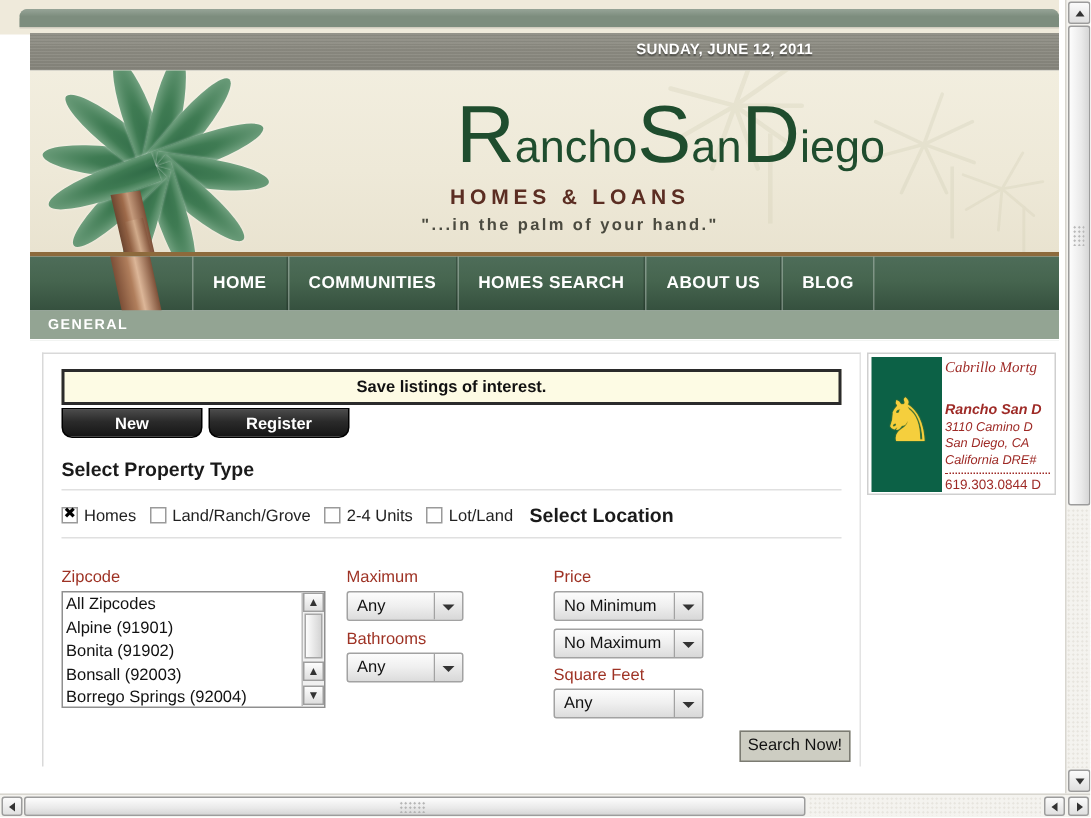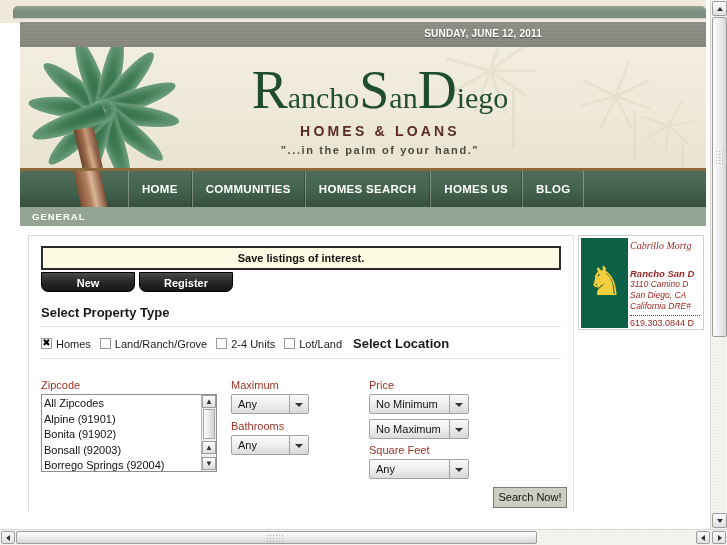--- a/index.html
+++ b/index.html
@@ -125,24 +125,25 @@
     opacity:.85;
   }
 
   .logo {
     position: absolute;
     left: 150px; top: 16px;
     width: 420px;
     text-align: center;
   }
   .logo .word {
-    font-family: Liberation Serif, serif;
+    font-family: Liberation Sans, sans-serif;
     color: #1f4d2e;
     line-height: 1;
     white-space: nowrap;
+    text-align: right;
   }
   .logo .word .cap { font-size: 54px; }
   .logo .word .sm  { font-size: 30px; }
   .logo .sub {
     margin-top: 6px;
     color: #5b2d22;
     font-size: 14px;
     font-weight: bold;
     letter-spacing: 3.2px;
     white-space: nowrap;
@@ -640,21 +641,21 @@
           <div class="tag">"...in the palm of your hand."</div>
         </div>
       </div>
 
       <div class="nav">
         <div class="trunkover"></div>
         <div class="items">
           <a href="#">HOME</a>
           <a href="#">COMMUNITIES</a>
           <a href="#">HOMES SEARCH</a>
-          <a href="#">HOMES US</a>
+          <a href="#">ABOUT US</a>
           <a href="#">BLOG</a>
         </div>
       </div>
 
       <div class="crumbbar">
         <div class="crumb">GENERAL</div>
       </div>
 
       <div class="content">
 

